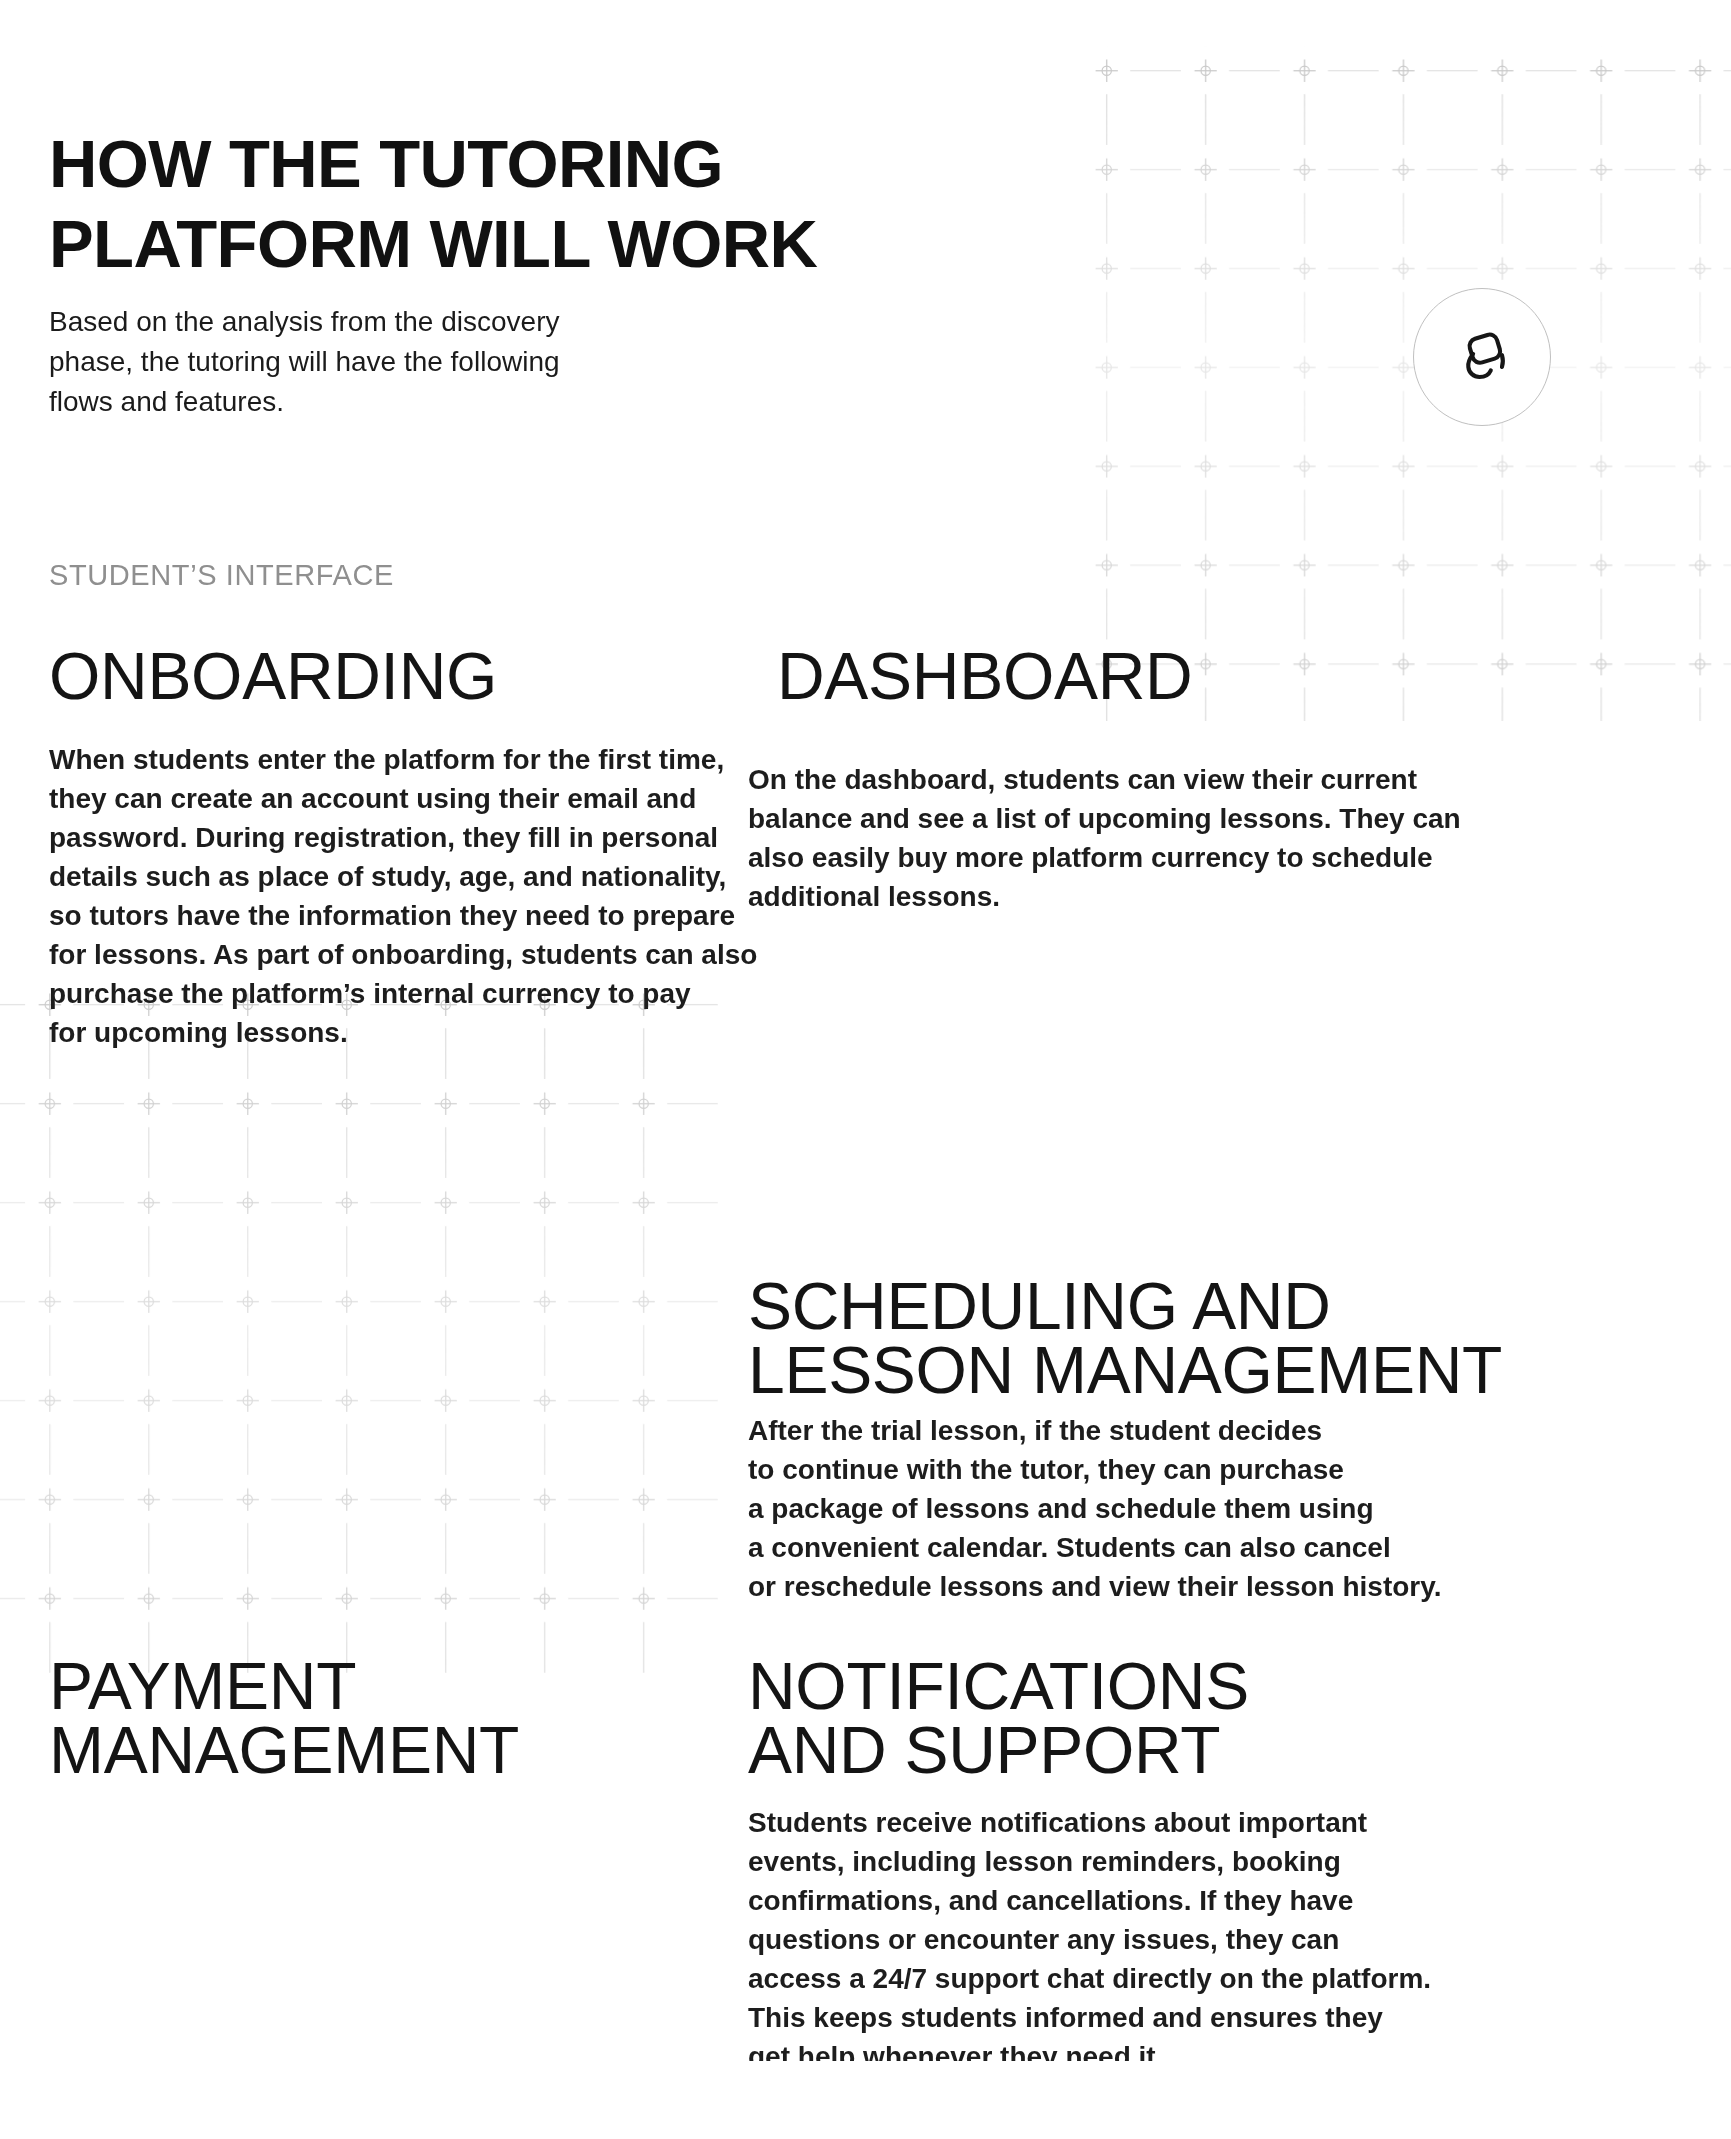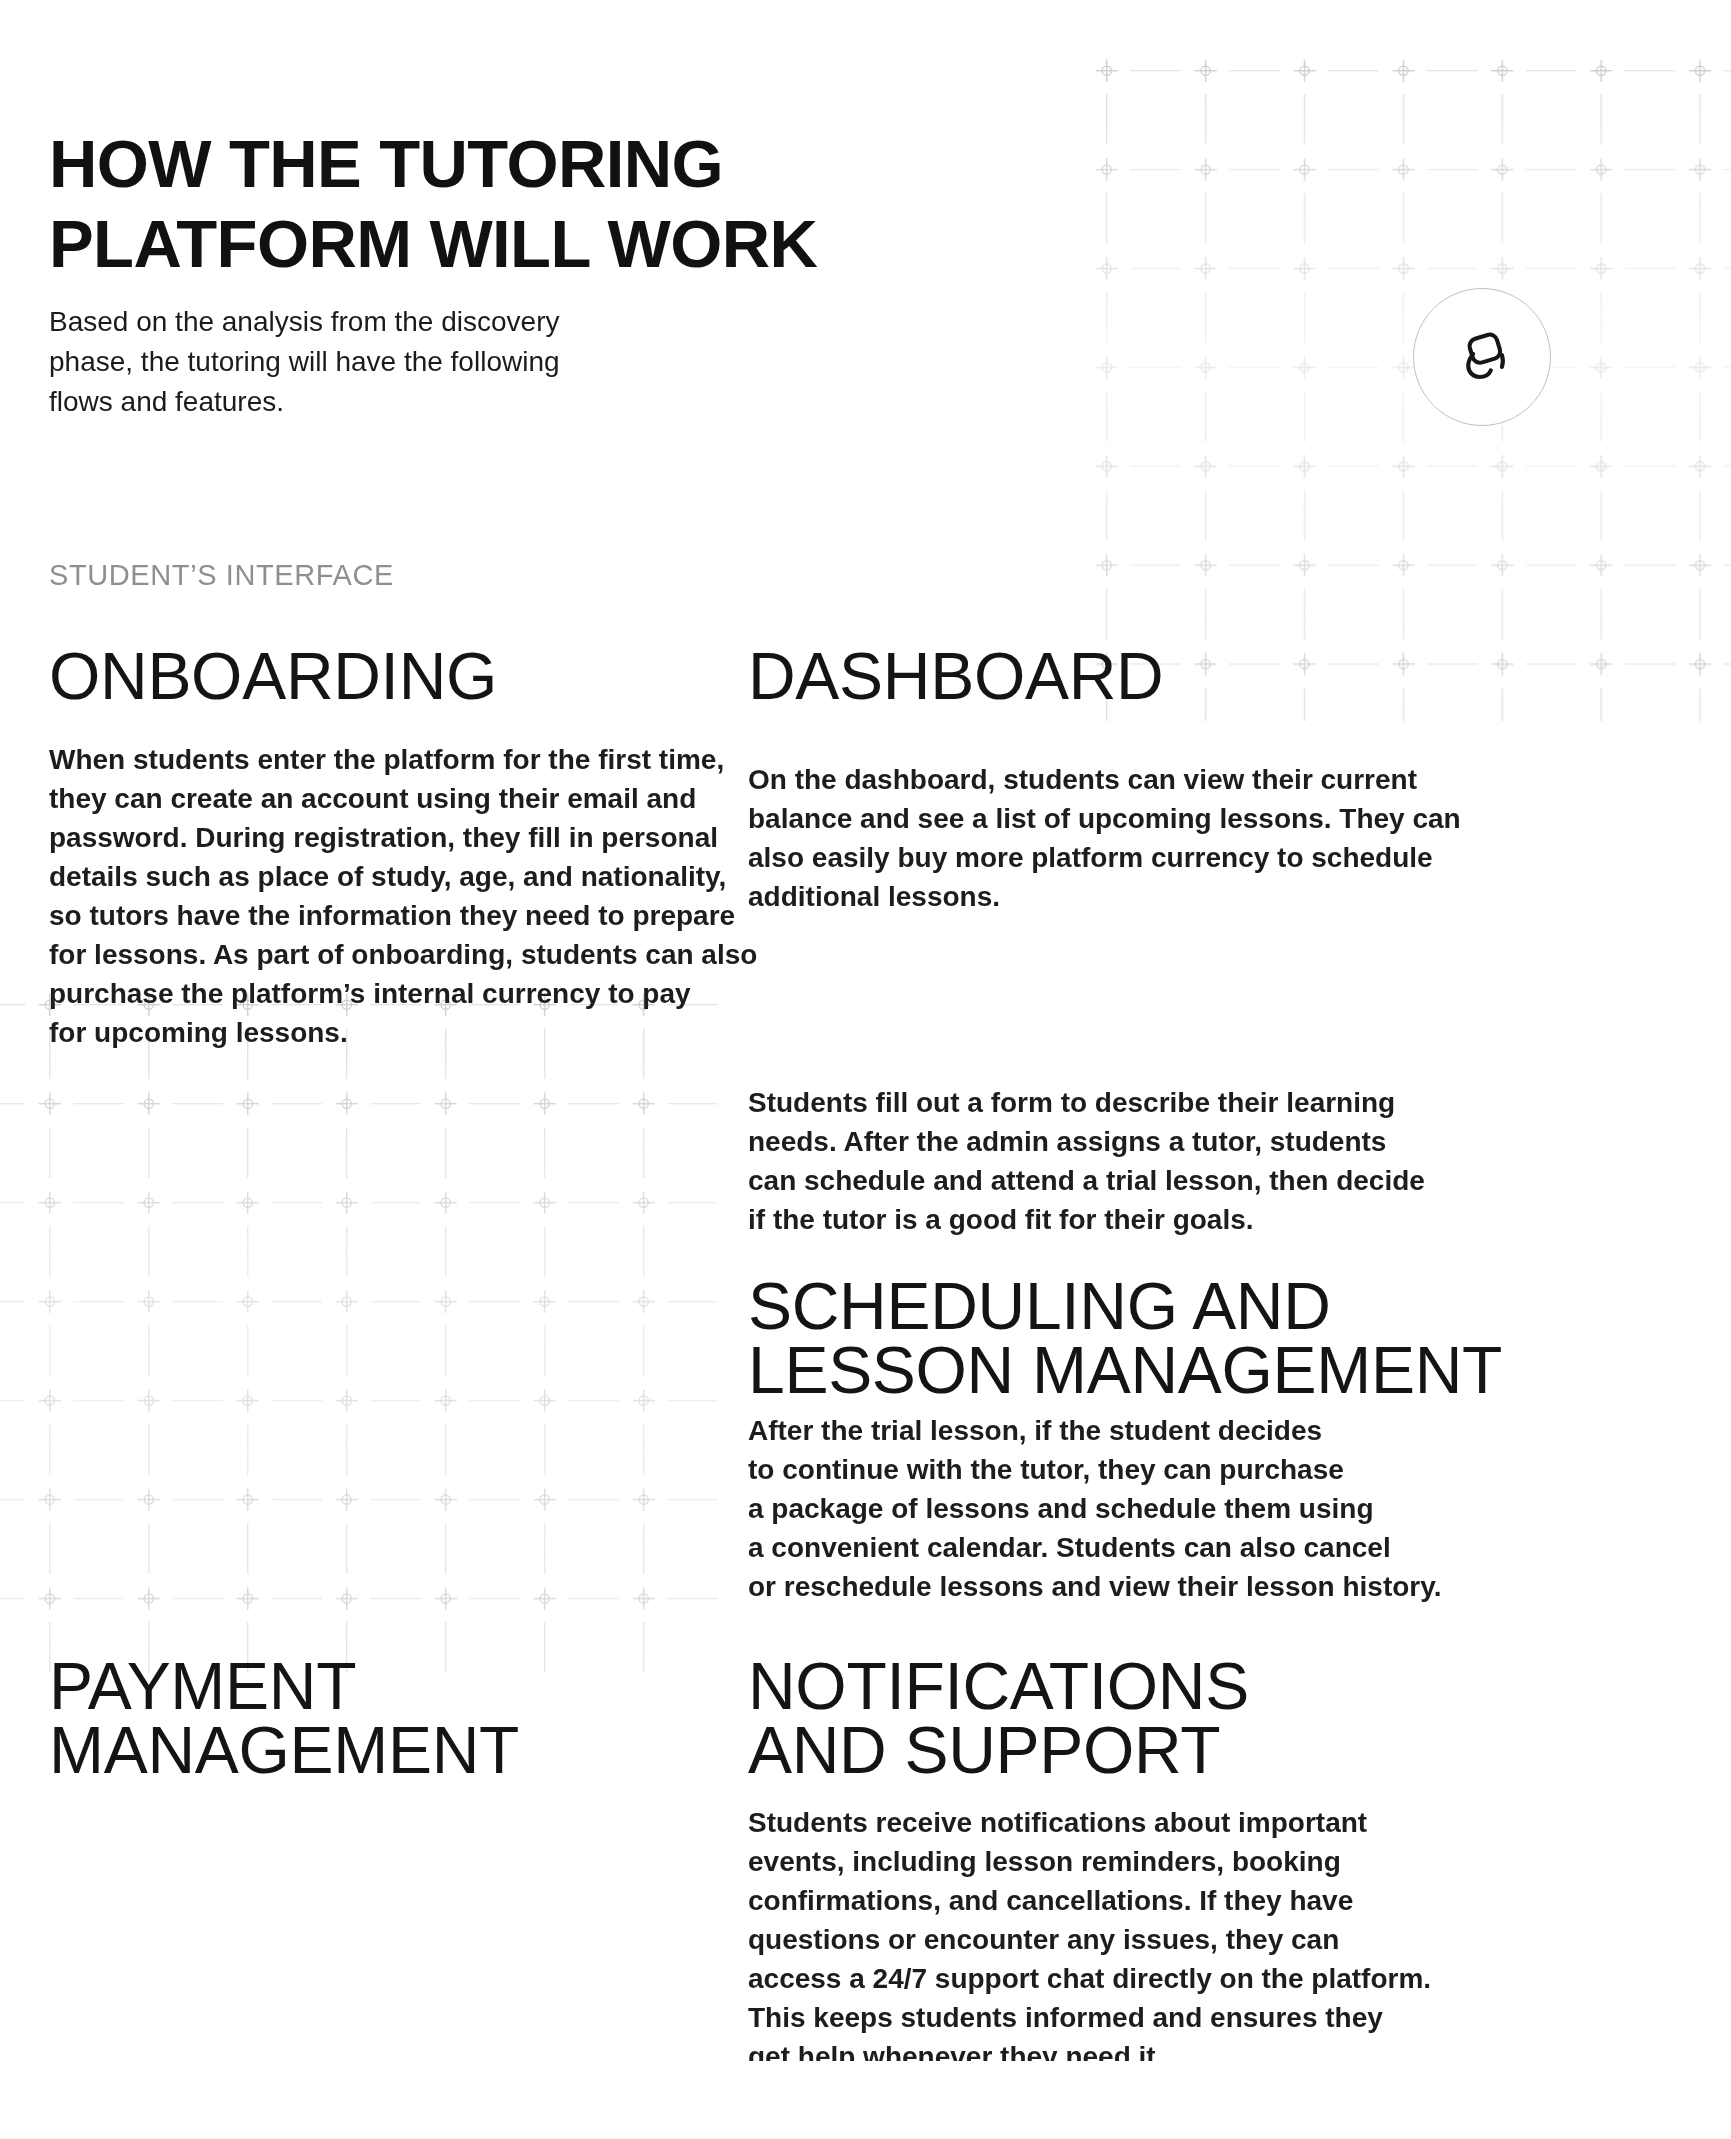--- a/index.html
+++ b/index.html
@@ -70,21 +70,21 @@
     line-height: 39px;
     font-weight: 700;
     color: #1d1d1d;
     white-space: pre-line;
     width: 835px;
   }
 
   
   .pos-onb-h   { left: 49px;   top: 644px; }
   .pos-onb-b   { left: 49px;   top: 740px; width: 711px; }
-  .pos-dash-h  { left: 748px; top: 644px; }
+  .pos-dash-h  { left: 777px; top: 644px; }
   .pos-dash-b  { left: 748px; top: 740px; margin-top: 20px; }
   .pos-match-h { left: 748px; top: 930px; }
   .pos-match-b { left: 748px; top: 1083px; }
   .pos-sched-h { left: 748px; top: 1274px; }
   .pos-sched-b { left: 748px; top: 1411px; }
   .pos-pay-h   { left: 49px;   top: 1654px; }
   .pos-pay-b   { left: 49px;   top: 1803px; width: 742px; }
   .pos-notif-h { left: 748px; top: 1654px; }
   .pos-notif-b { left: 748px; top: 1803px; }
 
@@ -229,24 +229,20 @@
 for lessons. As part of onboarding, students can also
 purchase the platform’s internal currency to pay
 for upcoming lessons.</p>
 
   <h2 class="h2 pos-dash-h">DASHBOARD</h2>
   <p class="body-text pos-dash-b">On the dashboard, students can view their current
 balance and see a list of upcoming lessons. They can
 also easily buy more platform currency to schedule
 additional lessons.</p>
 
-  <p class="body-text pos-match-b">Students fill out a form to describe their learning
-needs. After the admin assigns a tutor, students
-can schedule and attend a trial lesson, then decide
-if the tutor is a good fit for their goals.</p>
 
   <h2 class="h2 pos-sched-h">SCHEDULING AND
 LESSON MANAGEMENT</h2>
   <p class="body-text pos-sched-b">After the trial lesson, if the student decides
 to continue with the tutor, they can purchase
 a package of lessons and schedule them using
 a convenient calendar. Students can also cancel
 or reschedule lessons and view their lesson history.</p>
 
   <h2 class="h2 pos-pay-h">PAYMENT

